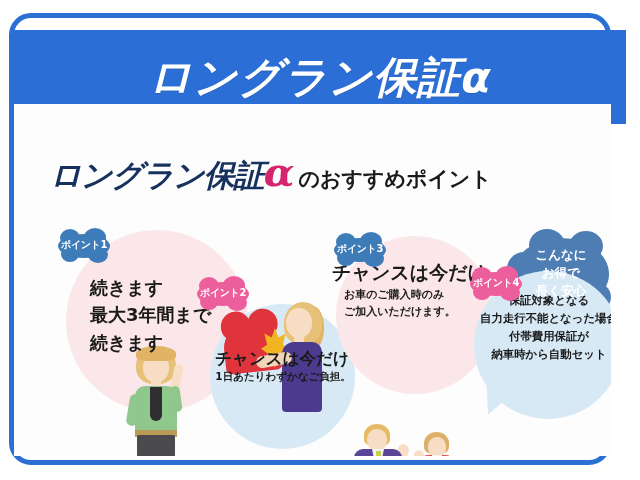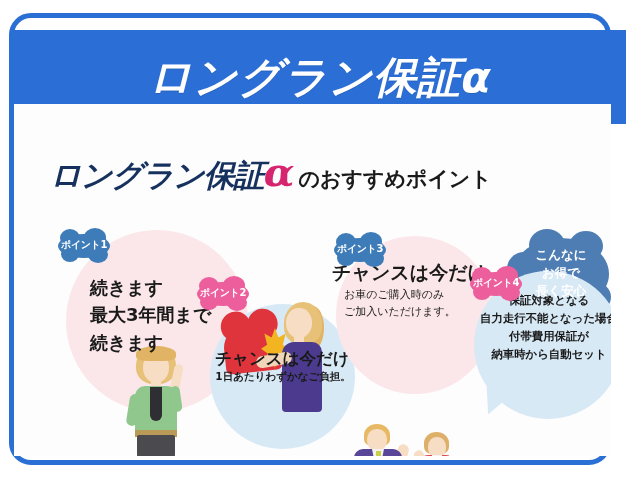--- a/index.html
+++ b/index.html
@@ -146,21 +146,21 @@
   
   .p3-blob{left:322px;top:132px;width:158px;height:158px;}
   .p3-title{
     position:absolute;left:318px;top:157px;
     color:#1a1a1a;font-size:19px;font-weight:bold;line-height:1.2;
     white-space:nowrap;
   }
   .p3-sub{
     position:absolute;left:330px;top:182px;
     color:#1a1a1a;font-size:11px;line-height:1.55;
-    white-space:nowrap;font-weight:normal;
+    white-space:nowrap;font-weight:bold;
   }
   .p3-badge{position:absolute;left:320px;top:134px;}
 
   
   .p4-bubble{
     position:absolute;left:460px;top:167px;
     width:148px;height:148px;
     background:#d8e9f6;border-radius:50%;
   }
   .p4-tail{

